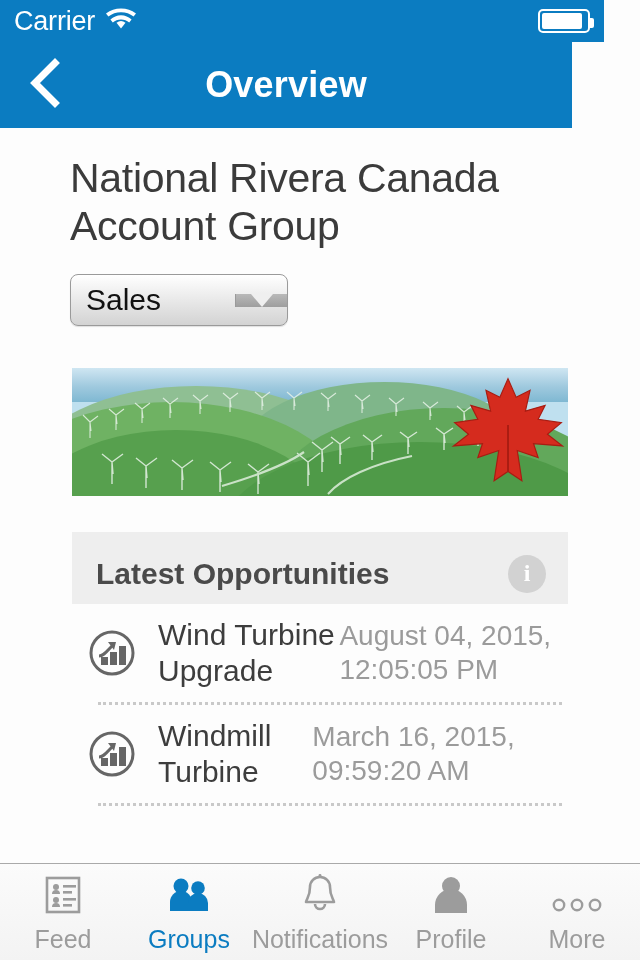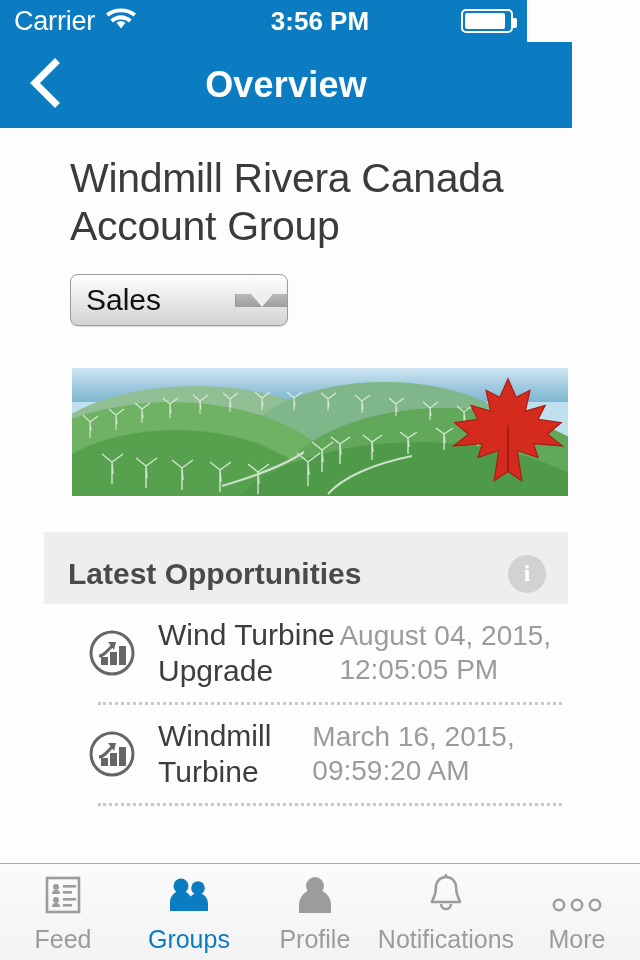--- a/index.html
+++ b/index.html
@@ -6,21 +6,21 @@
   html, body {
     width:640px; height:960px;
     font-family:"Liberation Sans", sans-serif;
     background:#ffffff;
     overflow:hidden;
   }
   #app { position:relative; width:640px; height:960px; background:#fdfdfd; }
 
   
   .statusbar{
-    position:absolute; top:0; left:0; width:527px; height:42px;
+    position:absolute; top:0; left:0; width:604px; height:42px;
     background:#0b7cc1; color:#fff;
     display:flex; align-items:center;
   }
   .sb-left{ position:absolute; left:14px; display:flex; align-items:center; gap:10px; }
   .sb-carrier{ font-size:27px; letter-spacing:-0.2px; }
   .sb-center{ position:absolute; left:0; width:640px; text-align:center; font-size:26px; font-weight:bold; }
   .sb-right{ position:absolute; right:14px; display:flex; align-items:center; }
   .wifi{ display:block; }
   .battery{
     width:52px; height:24px; border:2px solid #fff; border-radius:5px;
@@ -92,21 +92,21 @@
   .h2{ left:34%; top:14px; width:58%; height:70px; background:#7fb68a; }
   .h3{ left:-16%; top:34px; width:72%; height:100px; background:#6fb263; }
   .h4{ left:40%; top:40px; width:70%; height:96px; background:#62a85b; }
   .h5{ left:-10%; top:62px; width:62%; height:90px; background:#57a04e; }
   .h6{ left:30%; top:74px; width:80%; height:92px; background:#4f9a48; }
   .turbines{ position:absolute; inset:0; }
   .maple{ position:absolute; right:2px; top:6px; }
 
   
   .section-head{
-    margin:36px 72px 0 44px; height:72px; background:#eeeeee;
+    margin:36px 72px 0 72px; height:72px; background:#eeeeee;
     display:flex; align-items:center; padding:11px 22px 0 24px;
   }
   .section-title{ flex:1; font-size:30px; font-weight:bold; color:#4a4a4a; }
   .info-icon{
     width:38px;height:38px;border-radius:50%;background:#d2d2d2;
     display:flex;align-items:center;justify-content:center;
     color:#fff;font-size:24px;font-weight:bold;font-family:"Liberation Serif",serif;
     cursor:pointer;
   }
 
@@ -147,42 +147,41 @@
     <div class="sb-left">
       <span class="sb-carrier">Carrier</span>
       <span class="wifi">
         <svg width="32" height="24" viewBox="0 0 32 24">
           <path d="M16 21.5 L11.5 15.8 a7.5 7.5 0 0 1 9 0 Z" fill="#fff"></path>
           <path d="M16 12.4 a12 12 0 0 0 -8.2 3.2 l-2.4-3 A16 16 0 0 1 16 8.3 a16 16 0 0 1 10.6 4.3 l-2.4 3 A12 12 0 0 0 16 12.4 Z" fill="#fff"></path>
           <path d="M16 5.2 a20 20 0 0 0 -12.6 4.4 L1 6.5 A24.5 24.5 0 0 1 16 1.4 a24.5 24.5 0 0 1 15 5.1 l-2.4 3.1 A20 20 0 0 0 16 5.2 Z" fill="#fff"></path>
         </svg>
       </span>
     </div>
-    <div class="sb-center">3:56 PM</div>
     <div class="sb-right">
       <span class="battery">
         <span class="battery-fill"></span>
       </span>
     </div>
   </div>
 
   <div class="navbar">
     <div class="nav-back">
       <span>
         <svg width="34" height="50" viewBox="0 0 34 50">
           <polyline points="27,5 7,25 27,45" fill="none" stroke="#ffffff" stroke-width="7" stroke-linecap="square" stroke-linejoin="miter"></polyline>
         </svg>
       </span>
     </div>
     <div class="nav-title">Overview</div>
   </div>
 
   <div class="content">
 
-    <h1 class="page-title">Windmill Rivera Canada Account Group</h1>
+    <h1 class="page-title">National Rivera Canada Account Group</h1>
 
     <div class="select-wrap">
       <div class="select">
         <div class="select-value">Sales</div>
         <div class="select-arrow">
           <span class="caret"></span>
         </div>
       </div>
     </div>
 
@@ -308,41 +307,41 @@
           <path d="M3 36 v-9 a11 11 0 0 1 22 0 v9 Z" fill="#0b7cc1"></path>
           <circle cx="31" cy="13" r="6.8" fill="#0b7cc1"></circle>
           <path d="M21 36 v-8 a10 10 0 0 1 20 0 v8 Z" fill="#0b7cc1"></path>
         </svg>
       </span>
       <span class="tab-label">Groups</span>
     </div>
 
     <div class="tab">
       <span class="tab-ico">
-        <svg width="40" height="40" viewBox="0 0 40 40">
-          <circle cx="20" cy="11" r="9" fill="#9c9c9c"></circle>
-          <path d="M4 38 v-8 a16 16 0 0 1 32 0 v8 Z" fill="#9c9c9c"></path>
-        </svg>
-      </span>
-      <span class="tab-label">Profile</span>
-    </div>
-
-    <div class="tab">
-      <span class="tab-ico">
         <svg width="40" height="42" viewBox="0 0 40 42">
           <path d="M20 4 a10 10 0 0 1 10 10 c0 9 3 11 4 15 H6 c1-4 4-6 4-15 A10 10 0 0 1 20 4 Z" fill="none" stroke="#9c9c9c" stroke-width="2.6" stroke-linejoin="round"></path>
           <path d="M15 31 a5 5 0 0 0 10 0" fill="none" stroke="#9c9c9c" stroke-width="2.6"></path>
           <rect x="18.6" y="1" width="2.8" height="4" rx="1.2" fill="#9c9c9c"></rect>
         </svg>
       </span>
       <span class="tab-label">Notifications</span>
     </div>
 
     <div class="tab">
       <span class="tab-ico">
+        <svg width="40" height="40" viewBox="0 0 40 40">
+          <circle cx="20" cy="11" r="9" fill="#9c9c9c"></circle>
+          <path d="M4 38 v-8 a16 16 0 0 1 32 0 v8 Z" fill="#9c9c9c"></path>
+        </svg>
+      </span>
+      <span class="tab-label">Profile</span>
+    </div>
+
+    <div class="tab">
+      <span class="tab-ico">
         <svg width="56" height="20" viewBox="0 0 56 20">
           <circle cx="10" cy="10" r="5.2" fill="none" stroke="#9c9c9c" stroke-width="2.4"></circle>
           <circle cx="28" cy="10" r="5.2" fill="none" stroke="#9c9c9c" stroke-width="2.4"></circle>
           <circle cx="46" cy="10" r="5.2" fill="none" stroke="#9c9c9c" stroke-width="2.4"></circle>
         </svg>
       </span>
       <span class="tab-label">More</span>
     </div>
   </div>
 </div>

